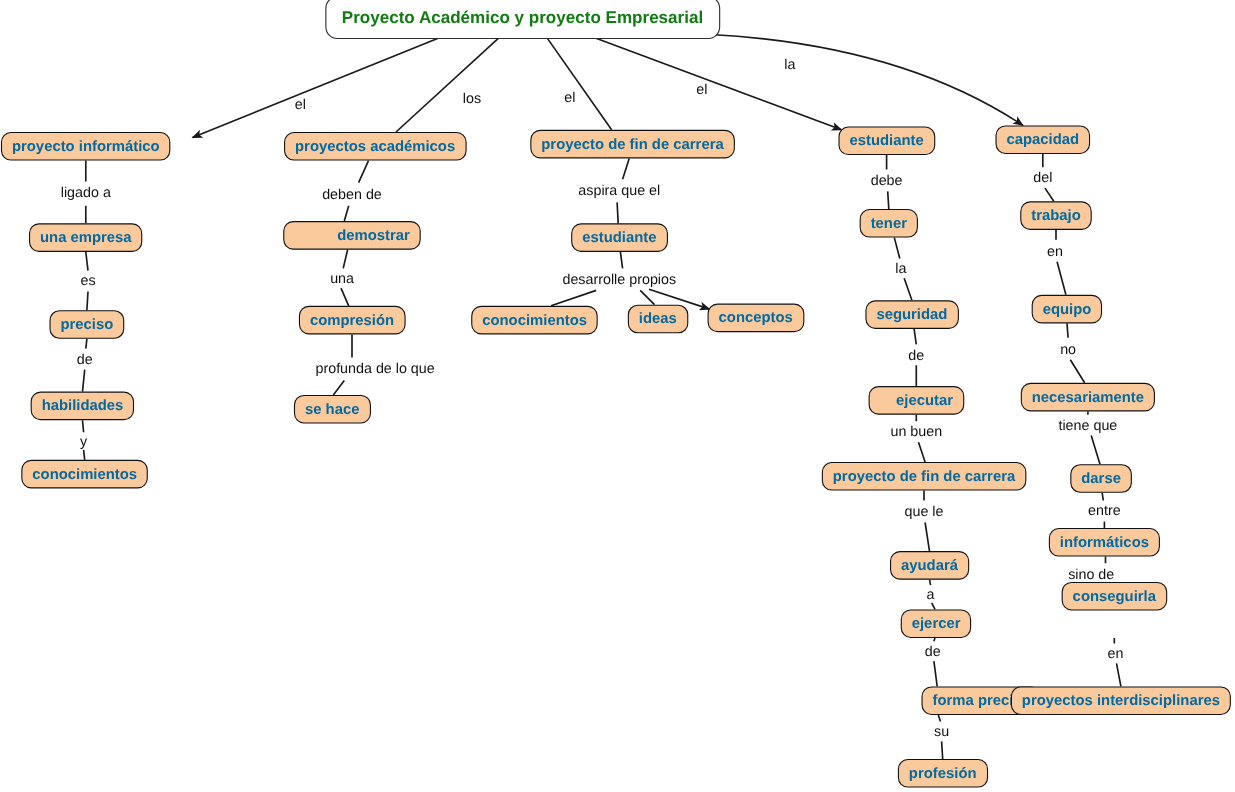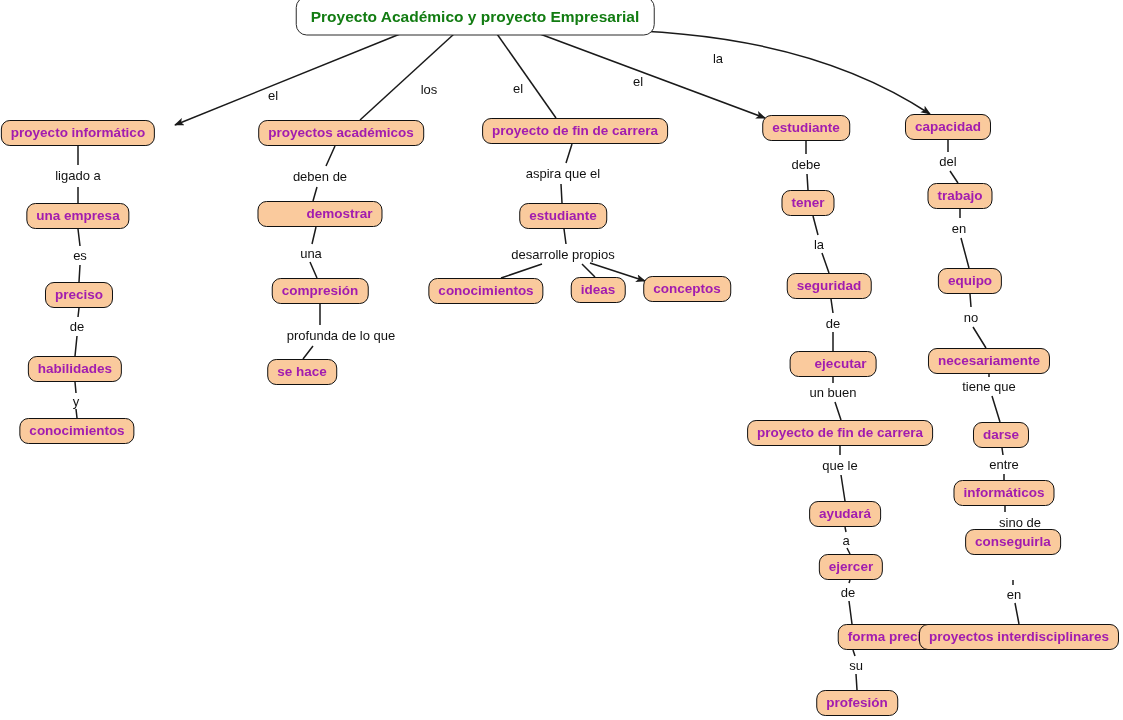--- a/index.html
+++ b/index.html
@@ -6,21 +6,21 @@
   html,body{margin:0;padding:0;background:#ffffff;}
   body{width:1123px;height:720px;font-family:"Liberation Sans",sans-serif;overflow:hidden;}
   #map{position:relative;width:1123px;height:720px;background:#ffffff;}
   svg#links{position:absolute;left:0;top:0;width:1123px;height:720px;pointer-events:none;}
 
   .node{
     position:absolute;
     background:#FACA9D;
     border:1.6px solid #111111;
     border-radius:9px;
-    color:#a21caf;
+    color:#0369a1;
     font-weight:bold;
     font-size:13.5px;
     line-height:1;
     display:flex;
     align-items:center;
     justify-content:center;
     box-sizing:border-box;
     height:26px;
     padding:0 9px;
     white-space:nowrap;
@@ -111,21 +111,21 @@
       <div class="linklabel" style="left: 833px; top: 392px;">un buen</div>
       <div class="linklabel" style="left: 840px; top: 465px;">que le</div>
       <div class="linklabel" style="left: 846px; top: 540px;">a</div>
       <div class="linklabel" style="left: 848px; top: 592px;">de</div>
       <div class="linklabel" style="left: 856px; top: 665px;">su</div>
       <div class="linklabel" style="left: 948px; top: 161px;">del</div>
       <div class="linklabel" style="left: 959px; top: 228px;">en</div>
       <div class="linklabel" style="left: 971px; top: 317px;">no</div>
       <div class="linklabel" style="left: 989px; top: 386px;">tiene que</div>
       <div class="linklabel" style="left: 1004px; top: 464px;">entre</div>
-      <div class="linklabel" style="left: 1020px; top: 522px;">sino de</div>
+      <div class="linklabel" style="left: 992px; top: 522px;">sino de</div>
       <div class="linklabel" style="left: 1014px; top: 594px;">en</div>
     </div>
   <div id="node-layer">
       <div class="node root" style="left: 475px; top: 16px;">Proyecto Académico y proyecto Empresarial</div>
       <div class="node" style="left: 78px; top: 133px;">proyecto informático</div>
       <div class="node" style="left: 78px; top: 216px;">una empresa</div>
       <div class="node" style="left: 79px; top: 295px;">preciso</div>
       <div class="node" style="left: 75px; top: 369px;">habilidades</div>
       <div class="node" style="left: 77px; top: 431px;">conocimientos</div>
       <div class="node" style="left: 341px; top: 133px;">proyectos académicos</div>

